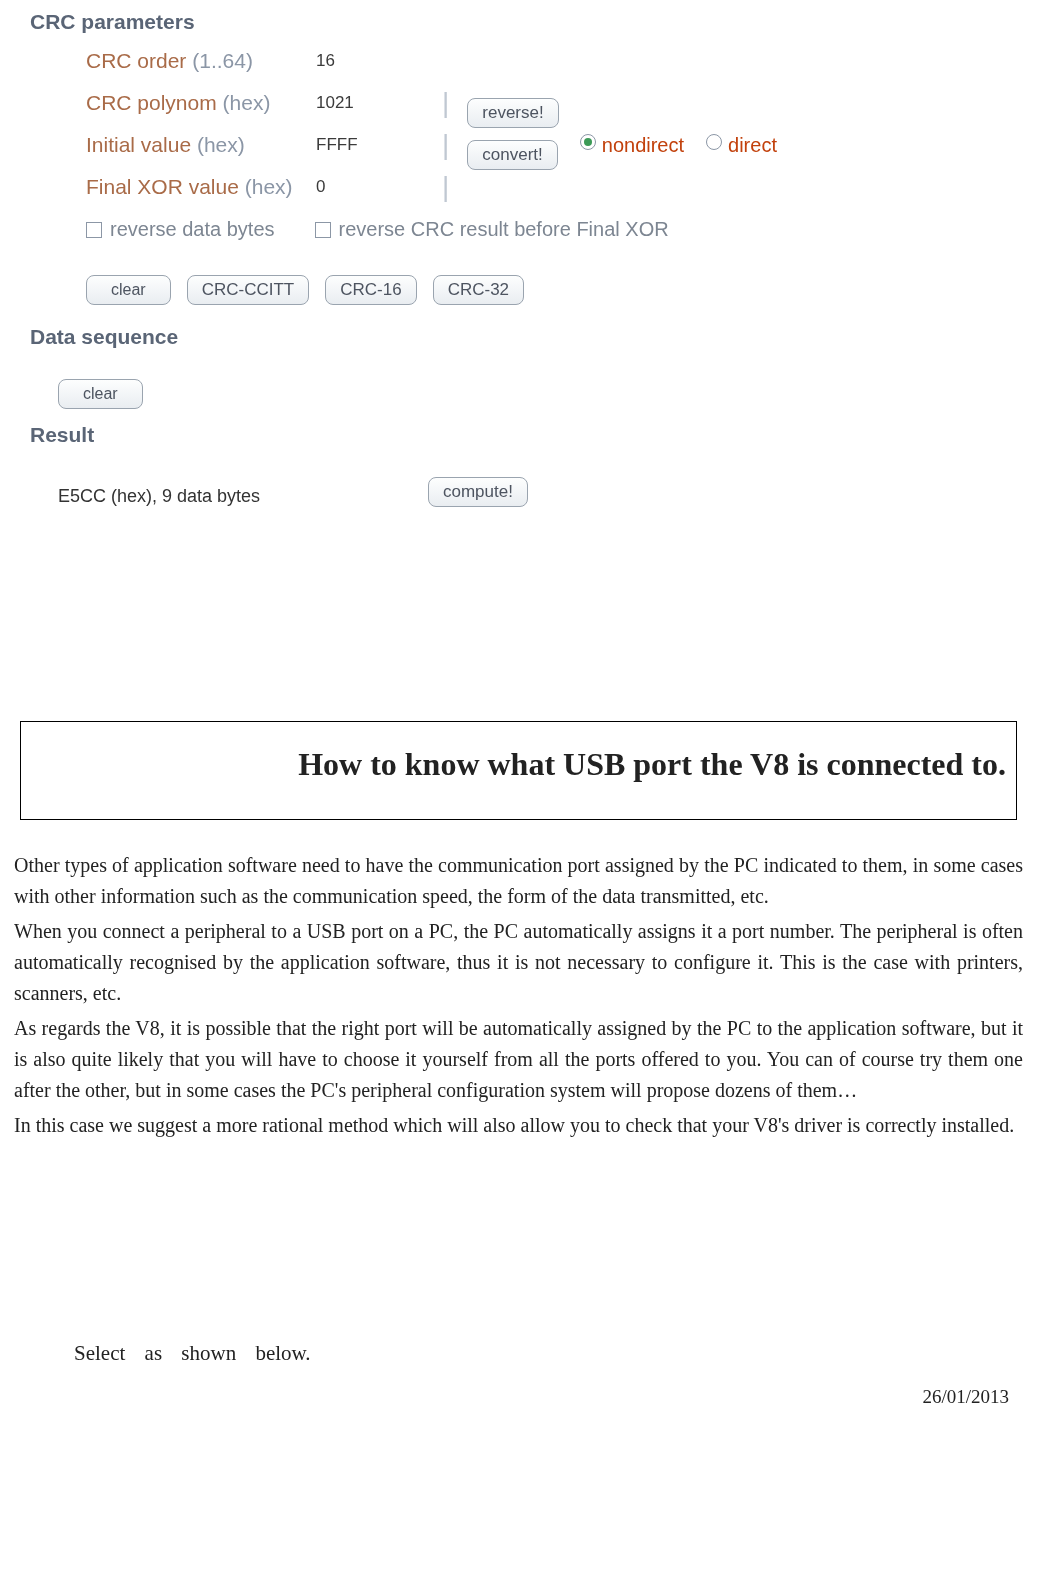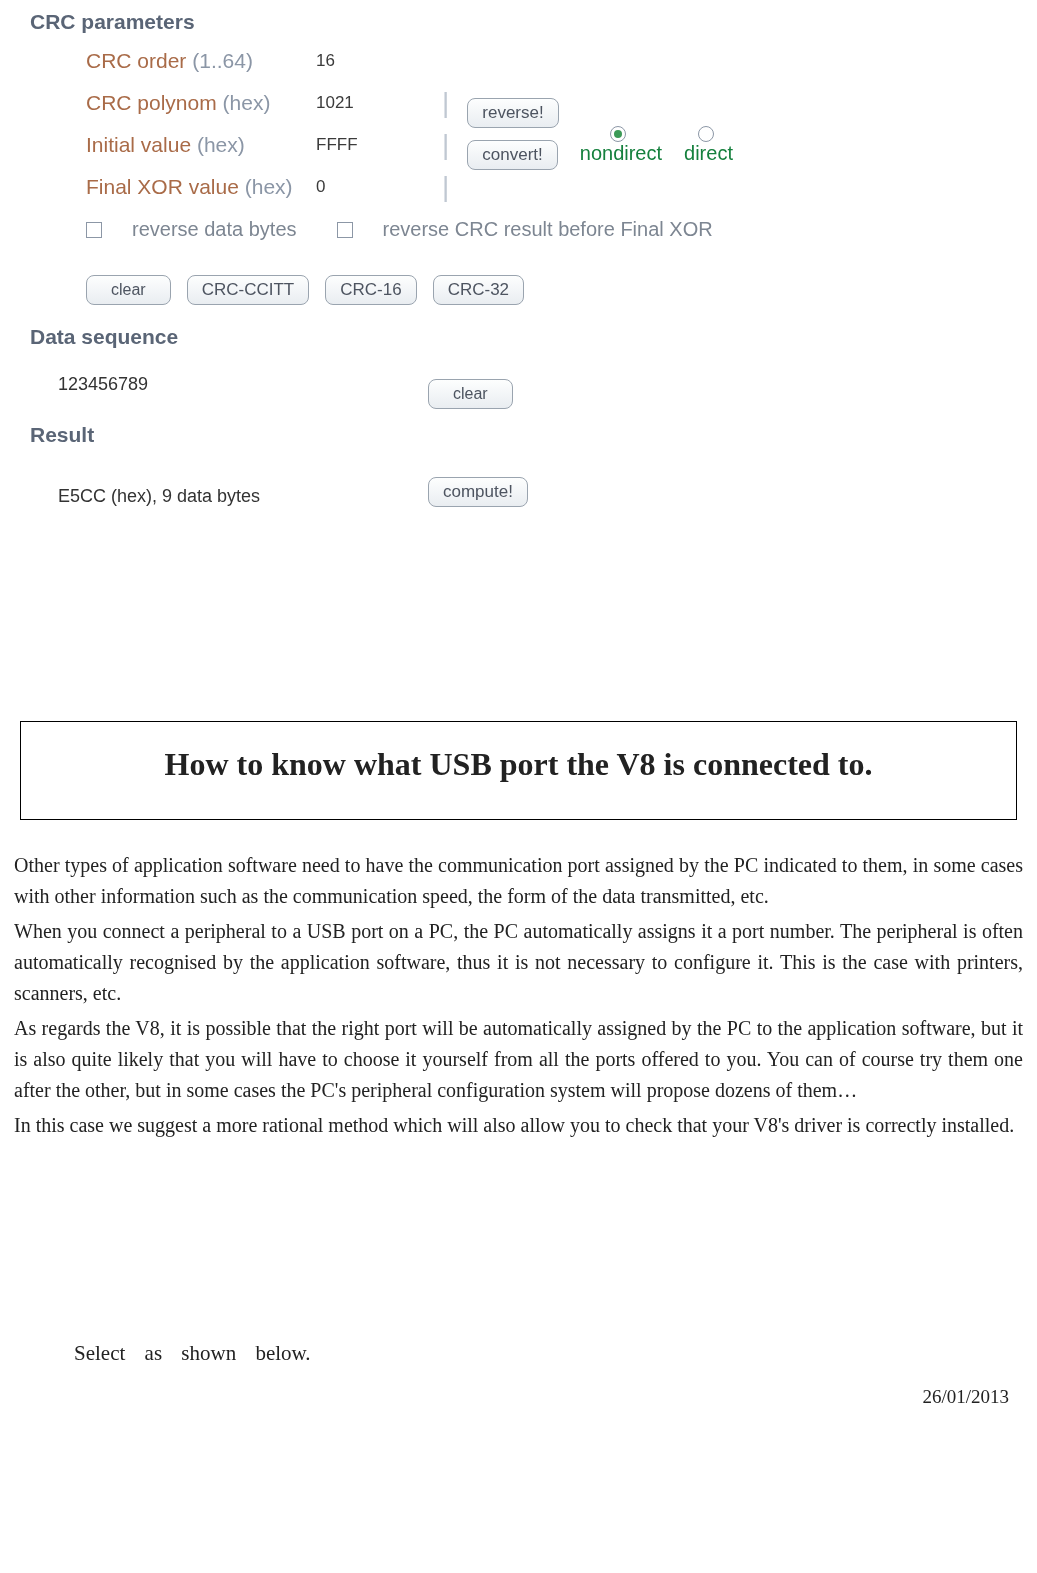--- a/index.html
+++ b/index.html
@@ -52,25 +52,23 @@
     color: #4d5460;
     font-size: 17px;
     padding: 2px 14px;
     height: 24px;
     cursor: pointer;
     margin-top: 20px;
   }
   .btn.small { padding: 2px 24px; font-size: 16px; }
   .radio-opt {
     display: inline-flex;
-    align-items: center;
     margin-left: 22px;
-    color: #15803d;
+    color: #c2410c;
     font-size: 20px;
-    flex-direction: column;
   }
   .radio-dot {
     width: 14px; height: 14px;
     border: 1px solid #8c97a6;
     border-radius: 50%;
     margin-right: 6px;
     background: #fff;
     position: relative;
   }
   .radio-dot.sel::after {
@@ -89,21 +87,21 @@
     margin-right: 8px;
     vertical-align: middle;
   }
   .check-row {
     display: flex;
     align-items: center;
     margin: 14px 0 14px 56px;
     color: #7d8692;
     font-size: 20px;
   }
-  .check-row .seg { display: inline-flex; align-items: center; margin-right: 40px; gap: 22px; }
+  .check-row .seg { display: inline-flex; align-items: center; margin-right: 40px; }
   .btn-row {
     display: flex;
     margin: 6px 0 20px 56px;
     gap: 16px;
   }
   .ds-row {
     display: flex;
     align-items: center;
     margin: 4px 0 14px 28px;
   }
@@ -120,21 +118,21 @@
 
   
   .doc {
     padding: 0 12px 30px 12px;
     font-family: "Times New Roman", Times, serif;
   }
   .title-box {
     border: 1.5px solid #000;
     margin: 190px 8px 30px 8px;
     padding: 20px 10px 22px 10px;
-    text-align: center;
+    text-align: right;
   }
   .title-box h1 {
     font-size: 32px;
     font-weight: bold;
     margin: 4px 0 14px 0;
   }
   .title-box h2 {
     font-size: 30px;
     font-weight: bold;
     margin: 8px 0 4px 0;
@@ -221,21 +219,20 @@
 
   <div class="btn-row">
     <span class="btn small">clear</span>
     <span class="btn">CRC-CCITT</span>
     <span class="btn">CRC-16</span>
     <span class="btn">CRC-32</span>
   </div>
 
   <div class="sect-h">Data sequence</div>
   <div class="ds-row">
-    <div class="ds-value">123456789</div>
     <span class="btn small">clear</span>
   </div>
 
   <div class="sect-h">Result</div>
   <div class="res-row">
     <div class="ds-value">E5CC (hex), 9 data bytes</div>
     <span class="btn">compute!</span>
   </div>
 
 </div>

